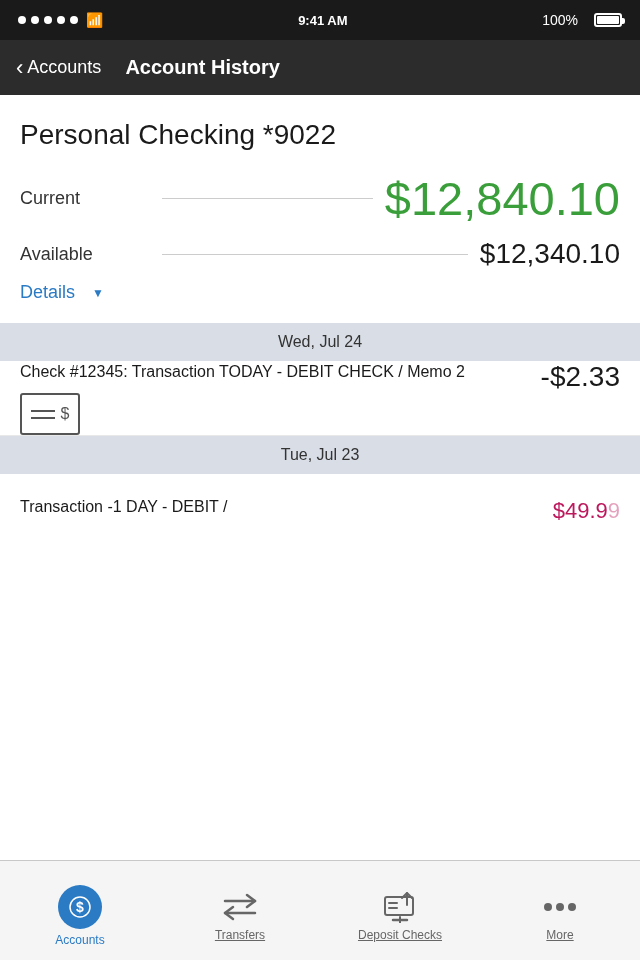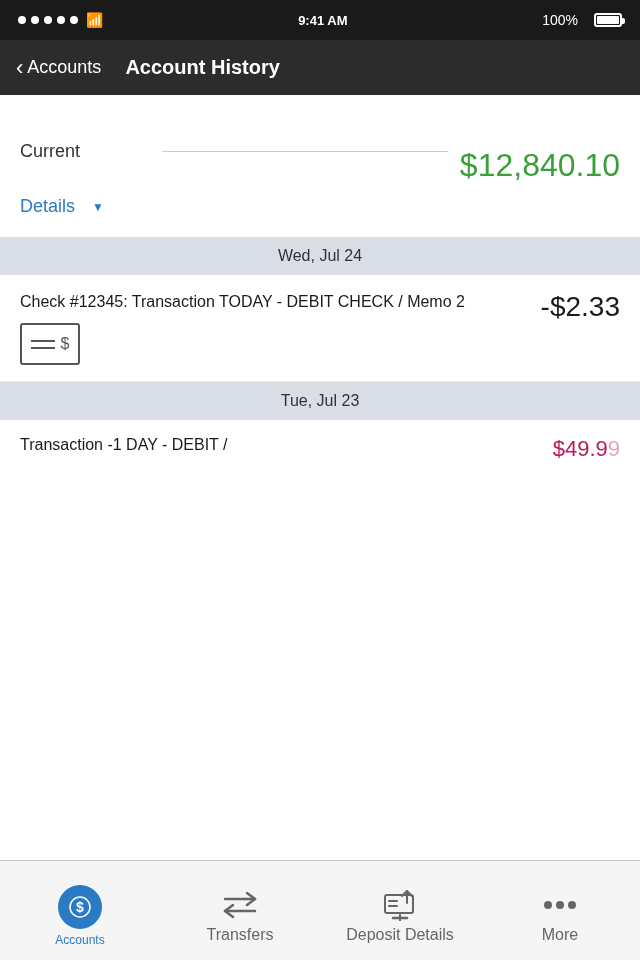--- a/index.html
+++ b/index.html
@@ -100,24 +100,23 @@
       width: 130px;
       flex-shrink: 0;
     }
     .balance-line {
       flex: 1;
       height: 1px;
       background: #ccc;
       margin: 0 12px;
     }
     .balance-current {
-      font-size: 32px;
+      font-size: 47px;
       font-weight: 400;
       color: #3a9f3a;
-      margin-top: 28px;
     }
     .balance-available {
       font-size: 28px;
       font-weight: 400;
       color: #1a1a1a;
     }
     .details-link {
       color: #2a7ac4;
       font-size: 18px;
       cursor: pointer;
@@ -135,21 +134,21 @@
       padding: 10px 12px;
       font-size: 16px;
       color: #333;
       text-align: center;
       font-weight: 400;
     }
 
     
     .transaction-item {
       background: #fff;
-      padding: 16px 20px;
+      padding: 0 20px;
       border-bottom: 1px solid #e8e8e8;
       display: flex;
       align-items: flex-start;
       justify-content: space-between;
     }
     .transaction-left { flex: 1; margin-right: 12px; }
     .transaction-desc {
       font-size: 16px;
       color: #1a1a1a;
       line-height: 1.4;
@@ -184,21 +183,21 @@
     }
     .transaction-amount {
       font-size: 28px;
       color: #1a1a1a;
       white-space: nowrap;
     }
 
     
     .transaction-partial {
       background: #fff;
-      padding: 16px 20px;
+      padding: 24px 20px;
       display: flex;
       align-items: flex-start;
       justify-content: space-between;
       overflow: hidden;
       height: 60px;
     }
     .transaction-partial-desc {
       font-size: 16px;
       color: #1a1a1a;
       flex: 1;
@@ -243,22 +242,23 @@
       width: 44px;
       height: 44px;
       background: #2a7ac4;
       border-radius: 50%;
       display: flex;
       align-items: center;
       justify-content: center;
       margin-bottom: 4px;
     }
     .tab-label {
-      font-size: 16px;
+      font-size: 12px;
       color: #666;
+      text-decoration: underline;
     }
     .tab-label-active {
       font-size: 12px;
       color: #2a7ac4;
     }
 
     
     svg { display: block; }
   </style>
 </head>
@@ -286,27 +286,33 @@
 
 <div class="nav-bar">
   <div class="nav-back">
     <span class="nav-back-chevron">‹</span>
     <span class="nav-back-text">Accounts</span>
   </div>
   <span class="nav-title">Account History</span>
 </div>
 
 <div class="account-header">
+  <div class="account-name">Personal Checking *9022</div>
   
   <div class="balance-row">
     <span class="balance-label">Current</span>
     <div class="balance-line"></div>
     <span class="balance-current">$12,840.10</span>
   </div>
 
+  <div class="balance-row">
+    <span class="balance-label">Available</span>
+    <div class="balance-line"></div>
+    <span class="balance-available">$12,340.10</span>
+  </div>
 
   <div class="details-link">
     <span>Details</span>
     <span class="details-chevron">▼</span>
   </div>
 </div>
 
 <div class="section-header">
   <span>Wed, Jul 24</span>
 </div>
@@ -364,21 +370,21 @@
       <svg width="34" height="32" viewBox="0 0 34 32">
         <rect x="2" y="6" width="28" height="18" rx="2" fill="none" stroke="#666" stroke-width="2"></rect>
         <line x1="6" y1="12" x2="14" y2="12" stroke="#666" stroke-width="2" stroke-linecap="round"></line>
         <line x1="6" y1="17" x2="14" y2="17" stroke="#666" stroke-width="2" stroke-linecap="round"></line>
         <line x1="17" y1="26" x2="17" y2="32" stroke="#666" stroke-width="2" stroke-linecap="round"></line>
         <line x1="10" y1="29" x2="24" y2="29" stroke="#666" stroke-width="2.5" stroke-linecap="round"></line>
         <line x1="24" y1="2" x2="24" y2="14" stroke="#666" stroke-width="2" stroke-linecap="round"></line>
         <polyline points="19,7 24,2 29,7" fill="none" stroke="#666" stroke-width="2" stroke-linecap="round" stroke-linejoin="round"></polyline>
       </svg>
     </div>
-    <span class="tab-label">Deposit Details</span>
+    <span class="tab-label">Deposit Checks</span>
   </div>
 
   <div class="tab-item">
     <div class="tab-icon">
       <svg width="34" height="10" viewBox="0 0 34 10">
         <circle cx="5" cy="5" r="4" fill="#666"></circle>
         <circle cx="17" cy="5" r="4" fill="#666"></circle>
         <circle cx="29" cy="5" r="4" fill="#666"></circle>
       </svg>
     </div>

